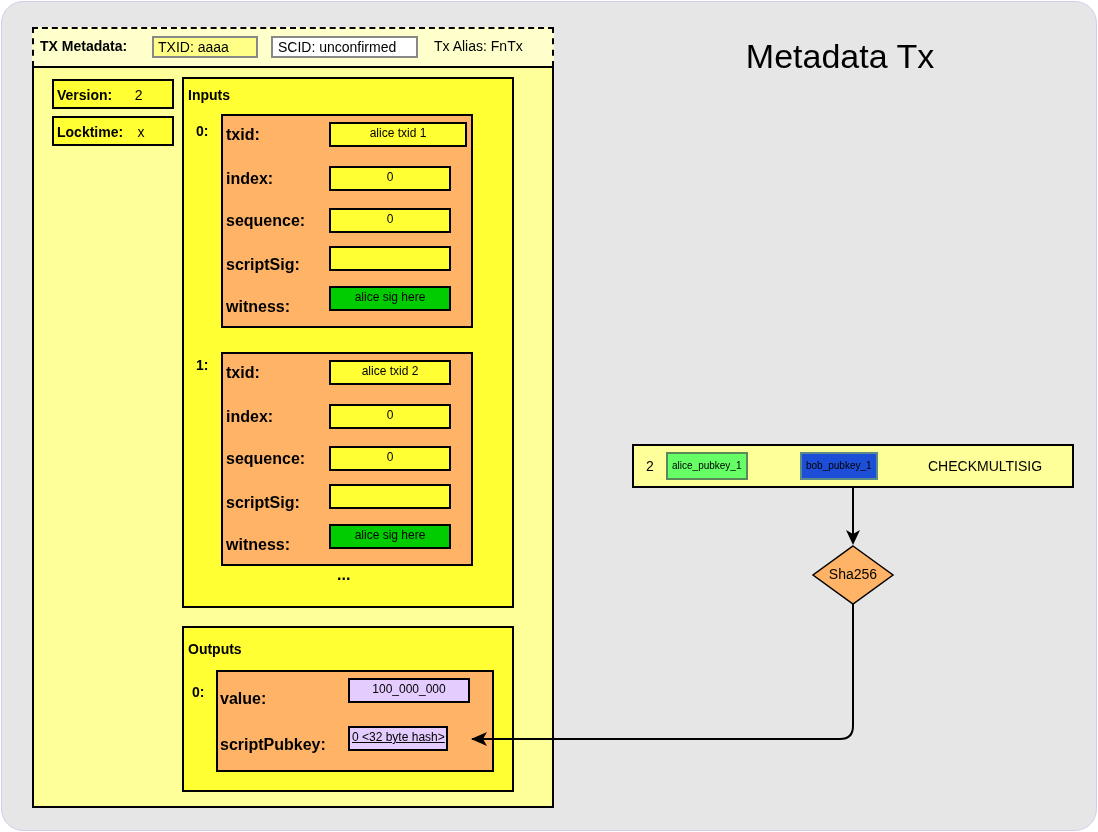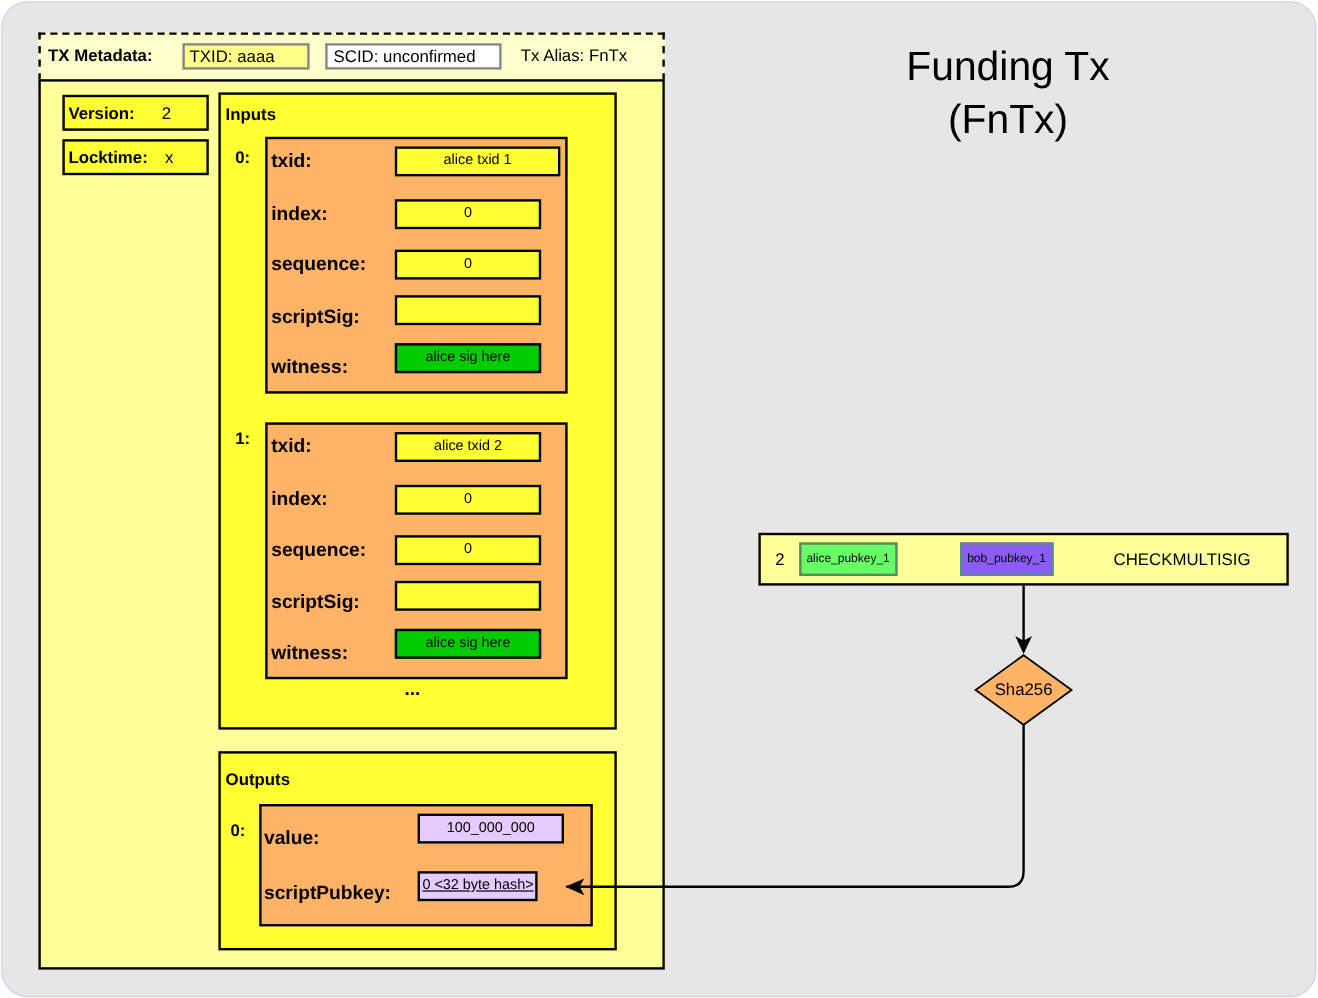--- a/index.html
+++ b/index.html
@@ -29,31 +29,30 @@
   .field-label { font-weight:bold; font-size:16px;text-align:right; }
   .field { background:#ffff33; border:2px solid #000; font-size:12px; text-align:center; line-height:18px; }
   .field.green { background:#00cc00; }
   .field.purple { background:#e5ccff; }
   .dots { font-weight:bold; font-size:16px; }
   .title { left:700px; top:34px; width:280px; text-align:center; font-size:34px; line-height:44px; }
   .script { left:632px; top:444px; width:442px; height:44px; background:#ffff99; border:2px solid #000; }
   .script-item { font-size:14px; }
   .pk { height:28px; font-size:10px; border:2px solid #5a8a5a; line-height:24px; padding:0 4px; }
   .pk.alice { background:#66ff66; }
-  .pk.bob { background:#8b5cf6; border-color:#5a8a8a; }
+  .pk.bob { background:#1d4ed8; border-color:#5a8a8a; }
   svg.lines { position:absolute; left:0; top:0; }
 </style>
 </head>
 <body>
 
 <div class="canvas"></div>
 
 <div class="abs title">
-  <div>Funding Tx</div>
-  <div>(FnTx)</div>
+  <div>Metadata Tx</div>
 </div>
 
 <div class="abs meta"></div>
 <div class="abs meta-label">TX Metadata:</div>
 <div class="abs meta-txid">TXID:  aaaa</div>
 <div class="abs meta-scid">SCID: unconfirmed</div>
 <div class="abs meta-alias">Tx Alias: FnTx</div>
 
 <div class="abs tx"></div>
 

